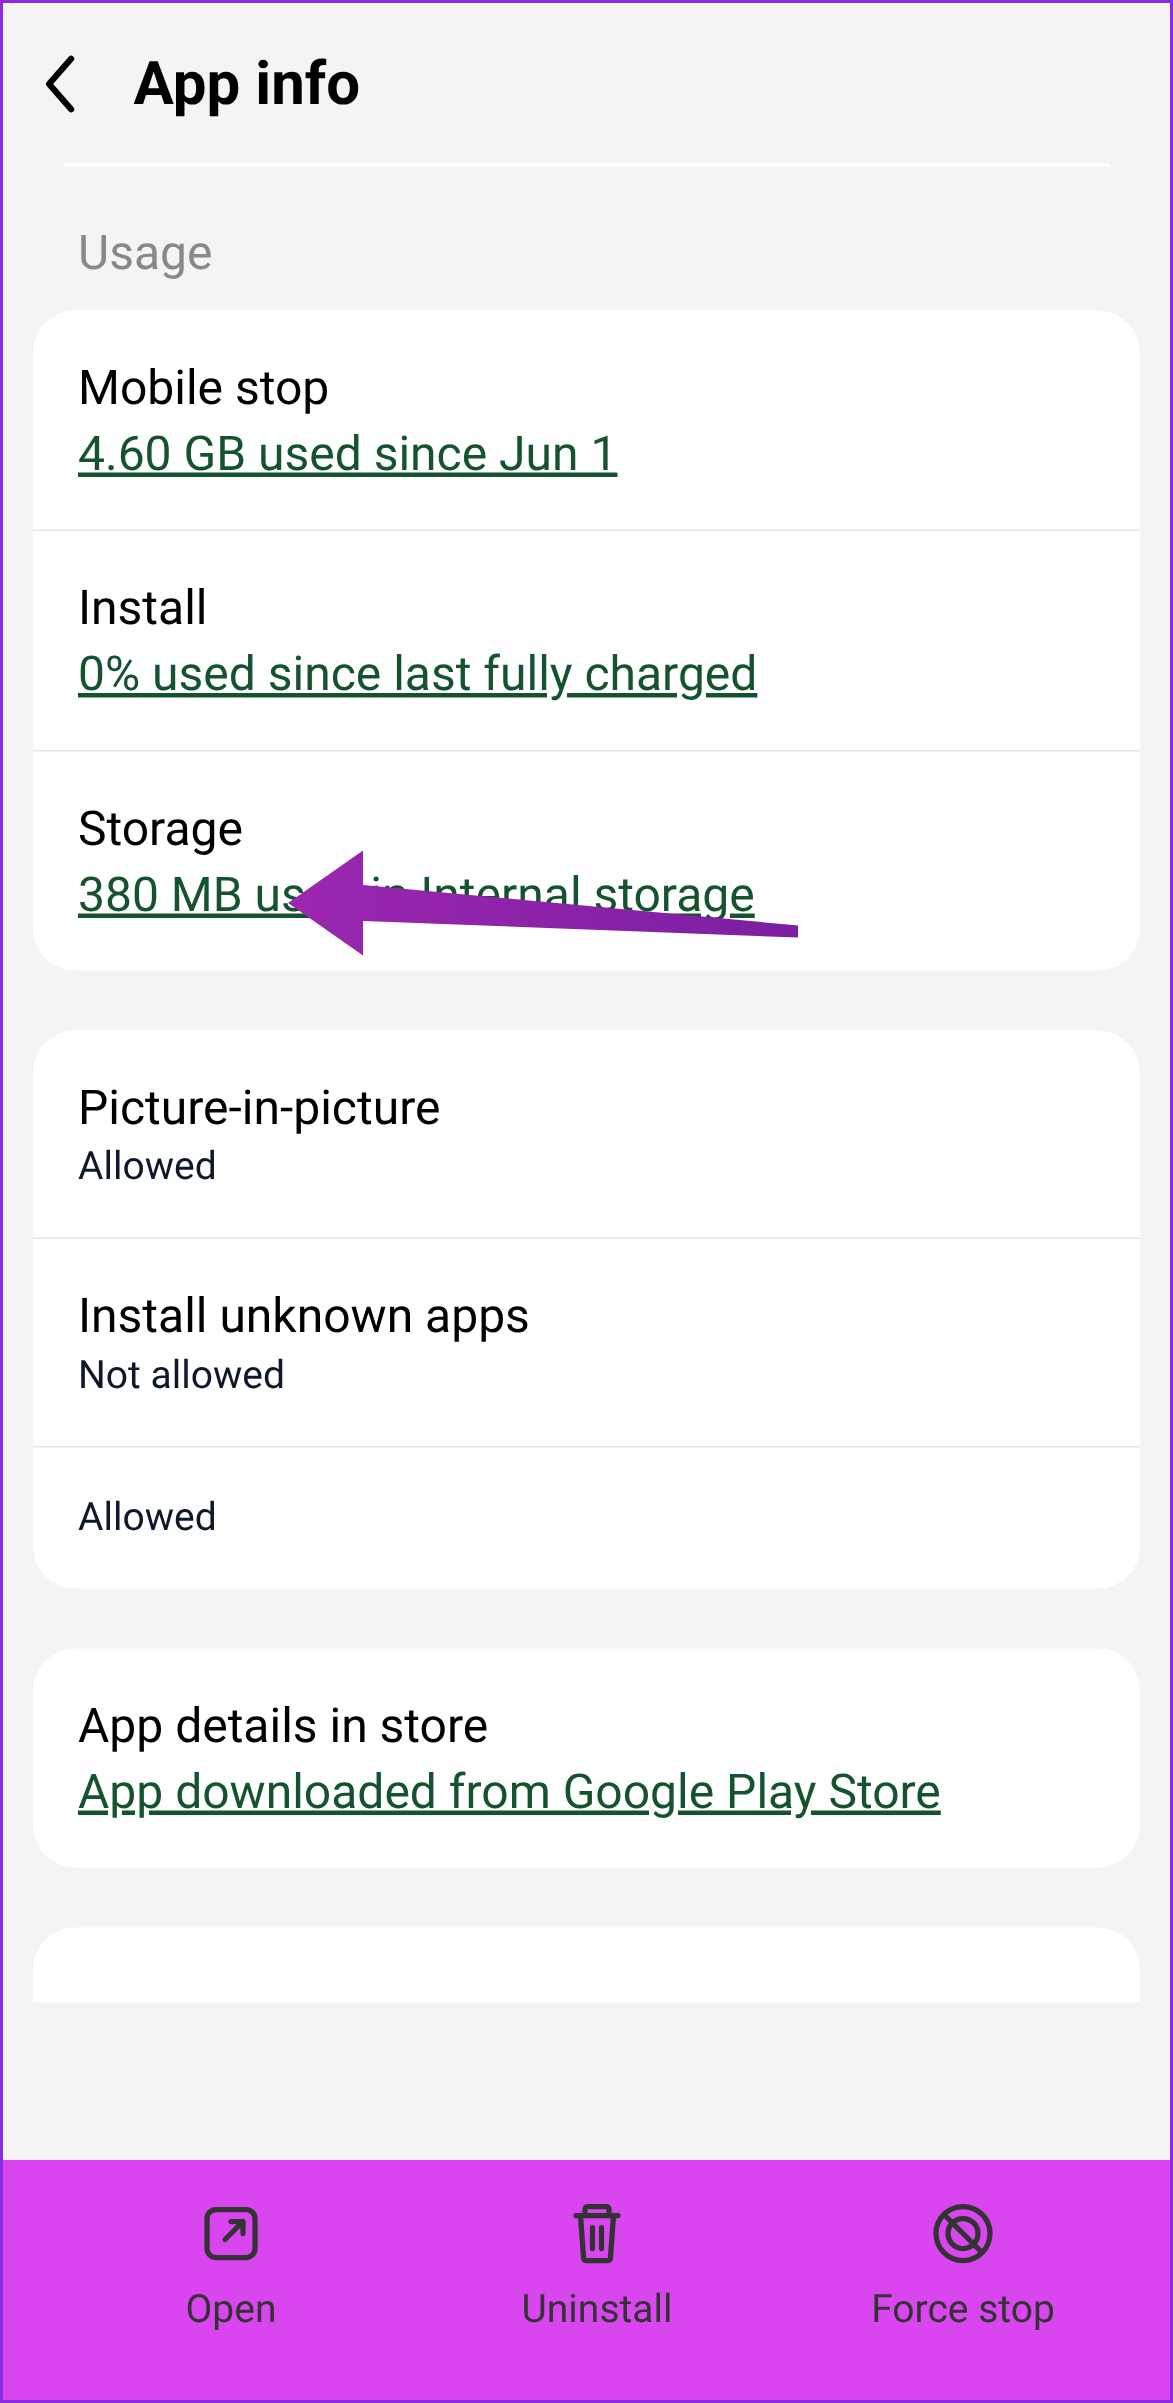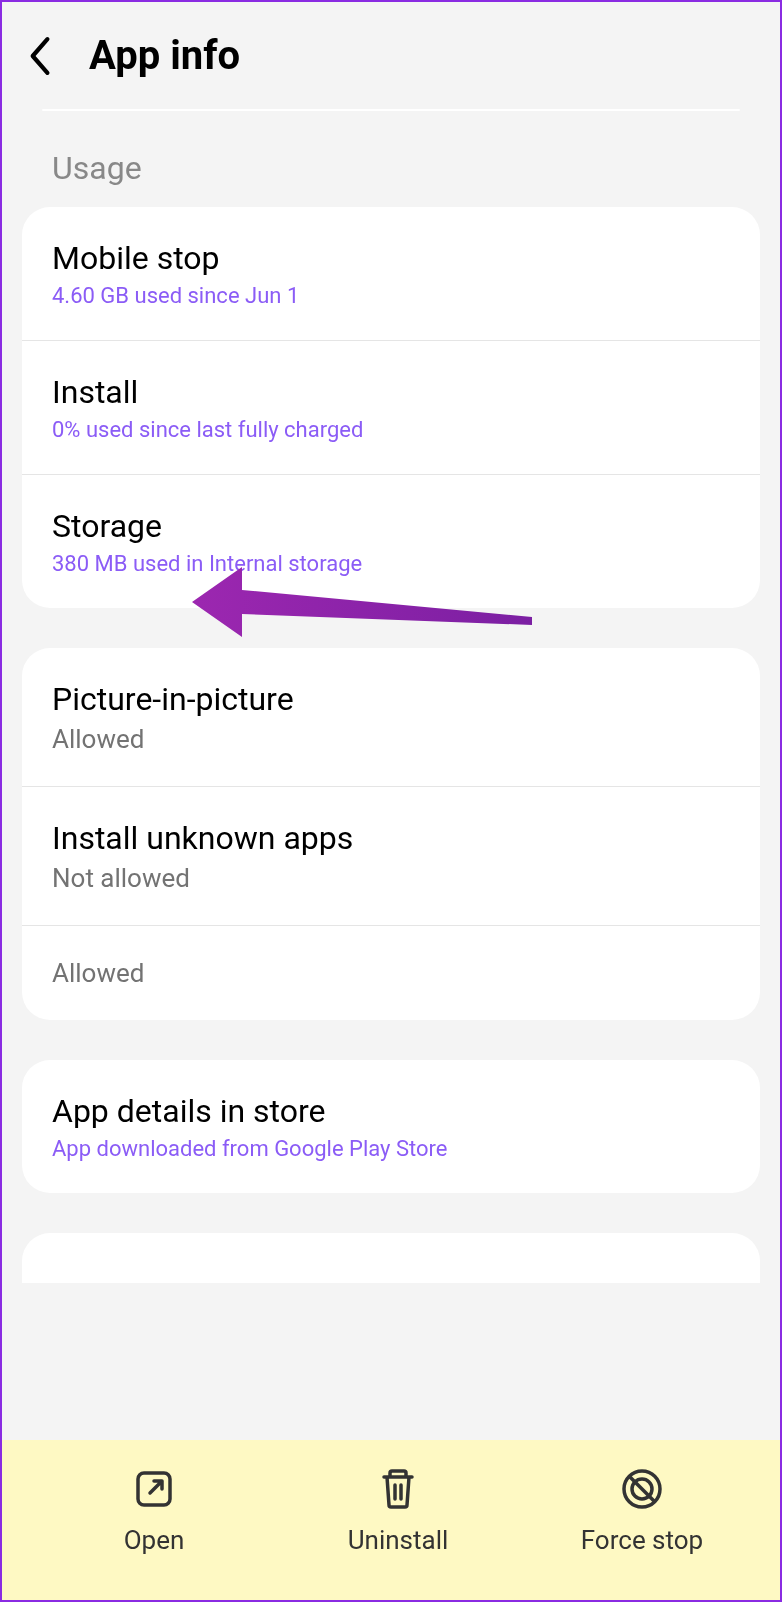--- a/index.html
+++ b/index.html
@@ -55,41 +55,42 @@
     .list-item + .list-item {
       border-top: 1px solid #e5e5e5;
     }
     .item-title {
       font-size: 32px;
       font-weight: 400;
       color: #000;
       margin-bottom: 6px;
     }
     .item-subtitle {
-      font-size: 22px;
-      color: #8b5cf6;
+      font-size: 32px;
+      color: #14532d;
+      text-decoration: underline;
     }
     .item-status {
       font-size: 26px;
-      color: #737373;
+      color: #0f172a;
     }
     .arrow-annotation {
       position: absolute;
       left: 180px;
       top: 555px;
       z-index: 100;
       pointer-events: none;
     }
     .bottom-bar {
       position: absolute;
       bottom: 0;
       left: 0;
       right: 0;
       height: 160px;
-      background: #fef9c3;
+      background: #d946ef;
       display: flex;
       justify-content: space-around;
       align-items: center;
       padding: 0 16px 20px 30px;
     }
     .bottom-button {
       display: flex;
       flex-direction: column;
       align-items: center;
       gap: 12px;

